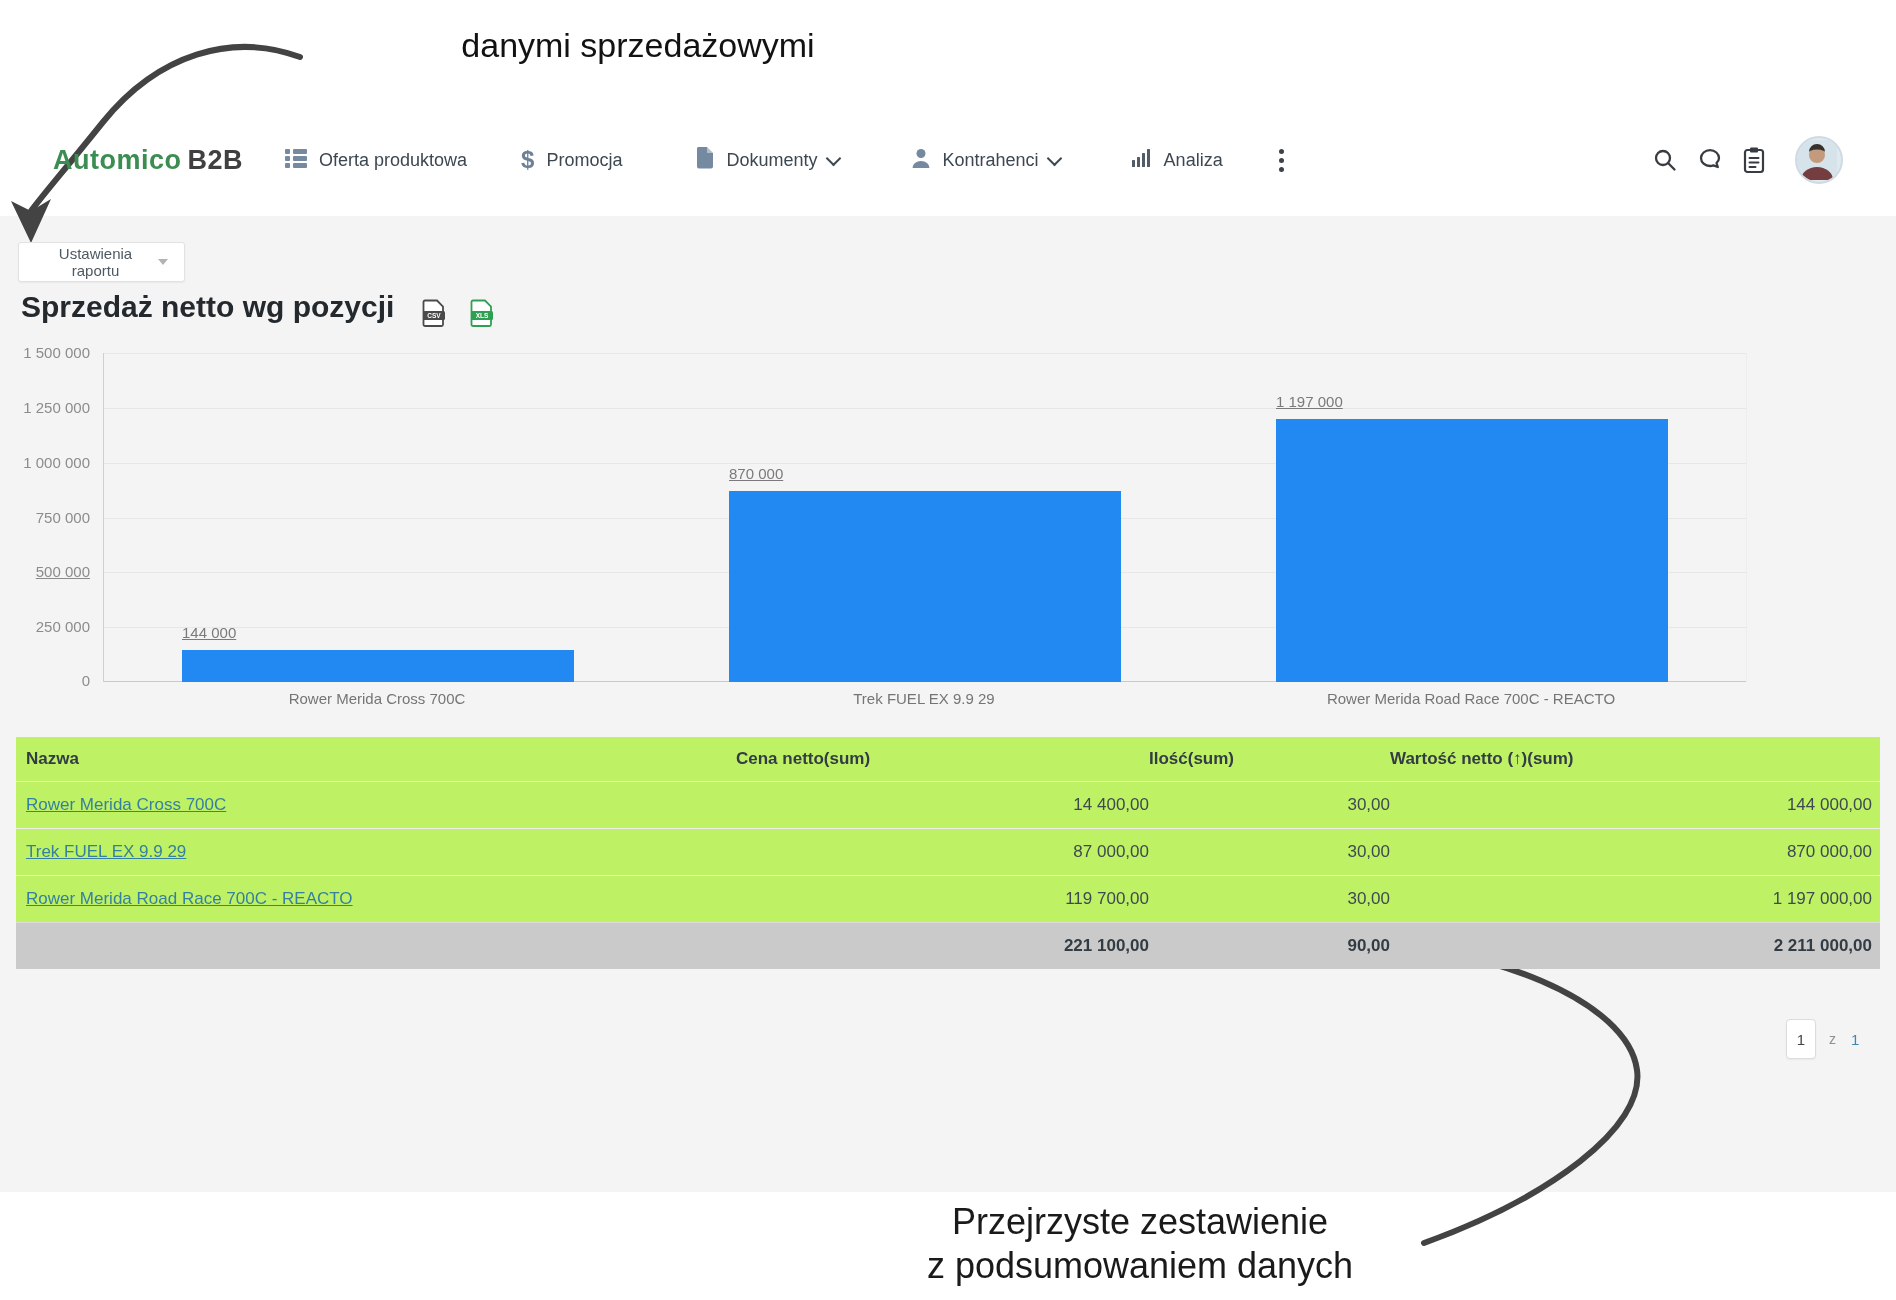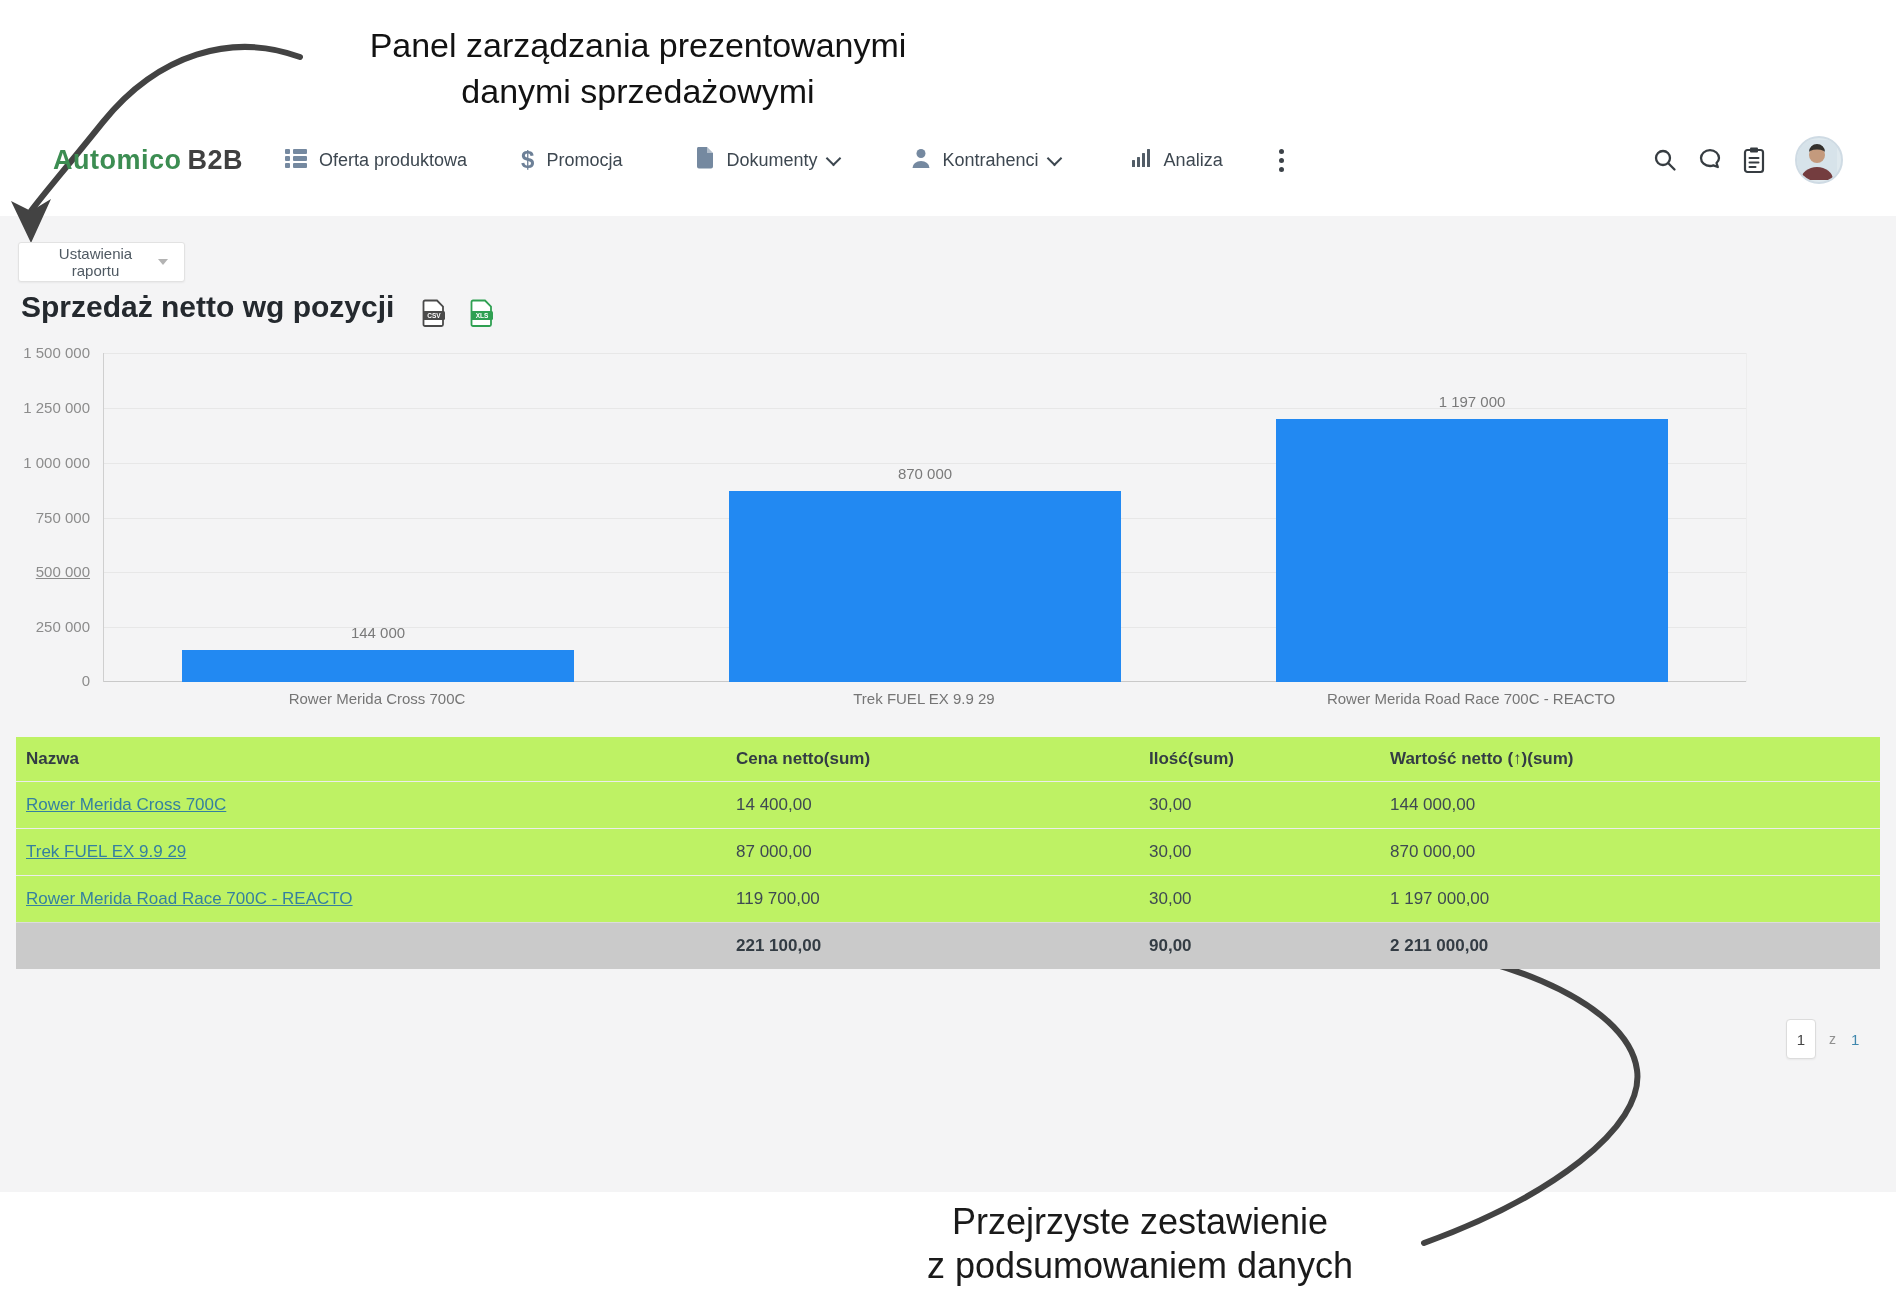--- a/index.html
+++ b/index.html
@@ -41,51 +41,50 @@
   .exp-icon{position:absolute;cursor:pointer;}
 
   
   .ylabels{position:absolute;left:0;top:353px;width:90px;height:329px;}
   .ytick{position:absolute;right:0;width:90px;text-align:right;font-size:15px;color:#8c8c8c;}
   .plot{position:absolute;left:103px;top:353px;width:1642px;height:329px;
         border-left:1px solid #cfcfcf;border-right:1px solid #ededed;}
   .gridline{position:absolute;left:0;right:0;height:1px;background:#e7e7e7;}
   .gridline.zero{background:#c9c9c9;}
   .bar{position:absolute;bottom:0;}
-  .vlabel{position:absolute;text-align:center;font-size:15px;color:#7a7a7a;}
+  .vlabel{position:absolute;text-align:left;font-size:15px;color:#7a7a7a;text-decoration:underline;}
   .cats{position:absolute;left:103px;top:690px;width:1642px;height:22px;}
   .cat{position:absolute;top:0;width:546px;text-align:center;font-size:15px;color:#757575;}
 
   
   .table-wrap{position:absolute;left:16px;top:737px;width:1864px;background:#bef264;}
   table{width:100%;border-collapse:collapse;table-layout:fixed;}
   th{height:44px;font-size:17px;font-weight:700;color:#333c44;text-align:left;padding:0;}
   th.c1{text-align:left;padding-left:10px;}
-  td{height:46px;font-size:17px;color:#3e4952;text-align:left;border-top:1px solid #ececec;padding:0;}
+  td{height:46px;font-size:17px;color:#3e4952;text-align:right;border-top:1px solid #ececec;padding:0;}
   td.c1{text-align:left;padding-left:10px;}
   th.c4,td.c4{padding-right:8px;}
   td a{color:#35809f;text-decoration:underline;cursor:pointer;}
   tfoot td{background:#cacaca;font-weight:700;color:#333c44;border-top:1px solid #dcdcdc;}
 
   
   .pag{position:absolute;left:1786px;top:1019px;display:flex;align-items:center;}
   .pbox{width:28px;height:38px;border:1px solid #dcdcdc;border-radius:4px;background:#fff;display:flex;
         align-items:center;justify-content:center;font-size:15px;color:#454545;cursor:pointer;
         box-shadow:0 1px 2px rgba(0,0,0,.05);}
   .psep{margin-left:13px;color:#909090;font-size:14px;}
   .plink{margin-left:15px;color:#3f87ad;font-size:15px;cursor:pointer;}
 </style>
 </head>
 <body>
 
 <div class="page">
   <div class="gray-band"></div>
 
   <div class="note note-top">
-    <div>Panel zarządzania prezentowanymi</div>
     <div>danymi sprzedażowymi</div>
   </div>
 
   <svg class="arrows" width="1896" height="1300">
     <path d="M 300 57 C 232 32, 158 54, 103 122 C 62 173, 42 196, 31 211" fill="none" stroke="#434343" stroke-width="6" stroke-linecap="round"></path>
     <polygon points="11,201 31,243 51,199 31,211" fill="#434343"></polygon>
     <path d="M 1424 1243 C 1548 1198, 1645 1128, 1637 1070 C 1628 1002, 1492 944, 1335 940" fill="none" stroke="#434343" stroke-width="6" stroke-linecap="round"></path>
     <polygon points="1299,906 1279,954 1303,937 1331,946" fill="#434343"></polygon>
   </svg>
 

